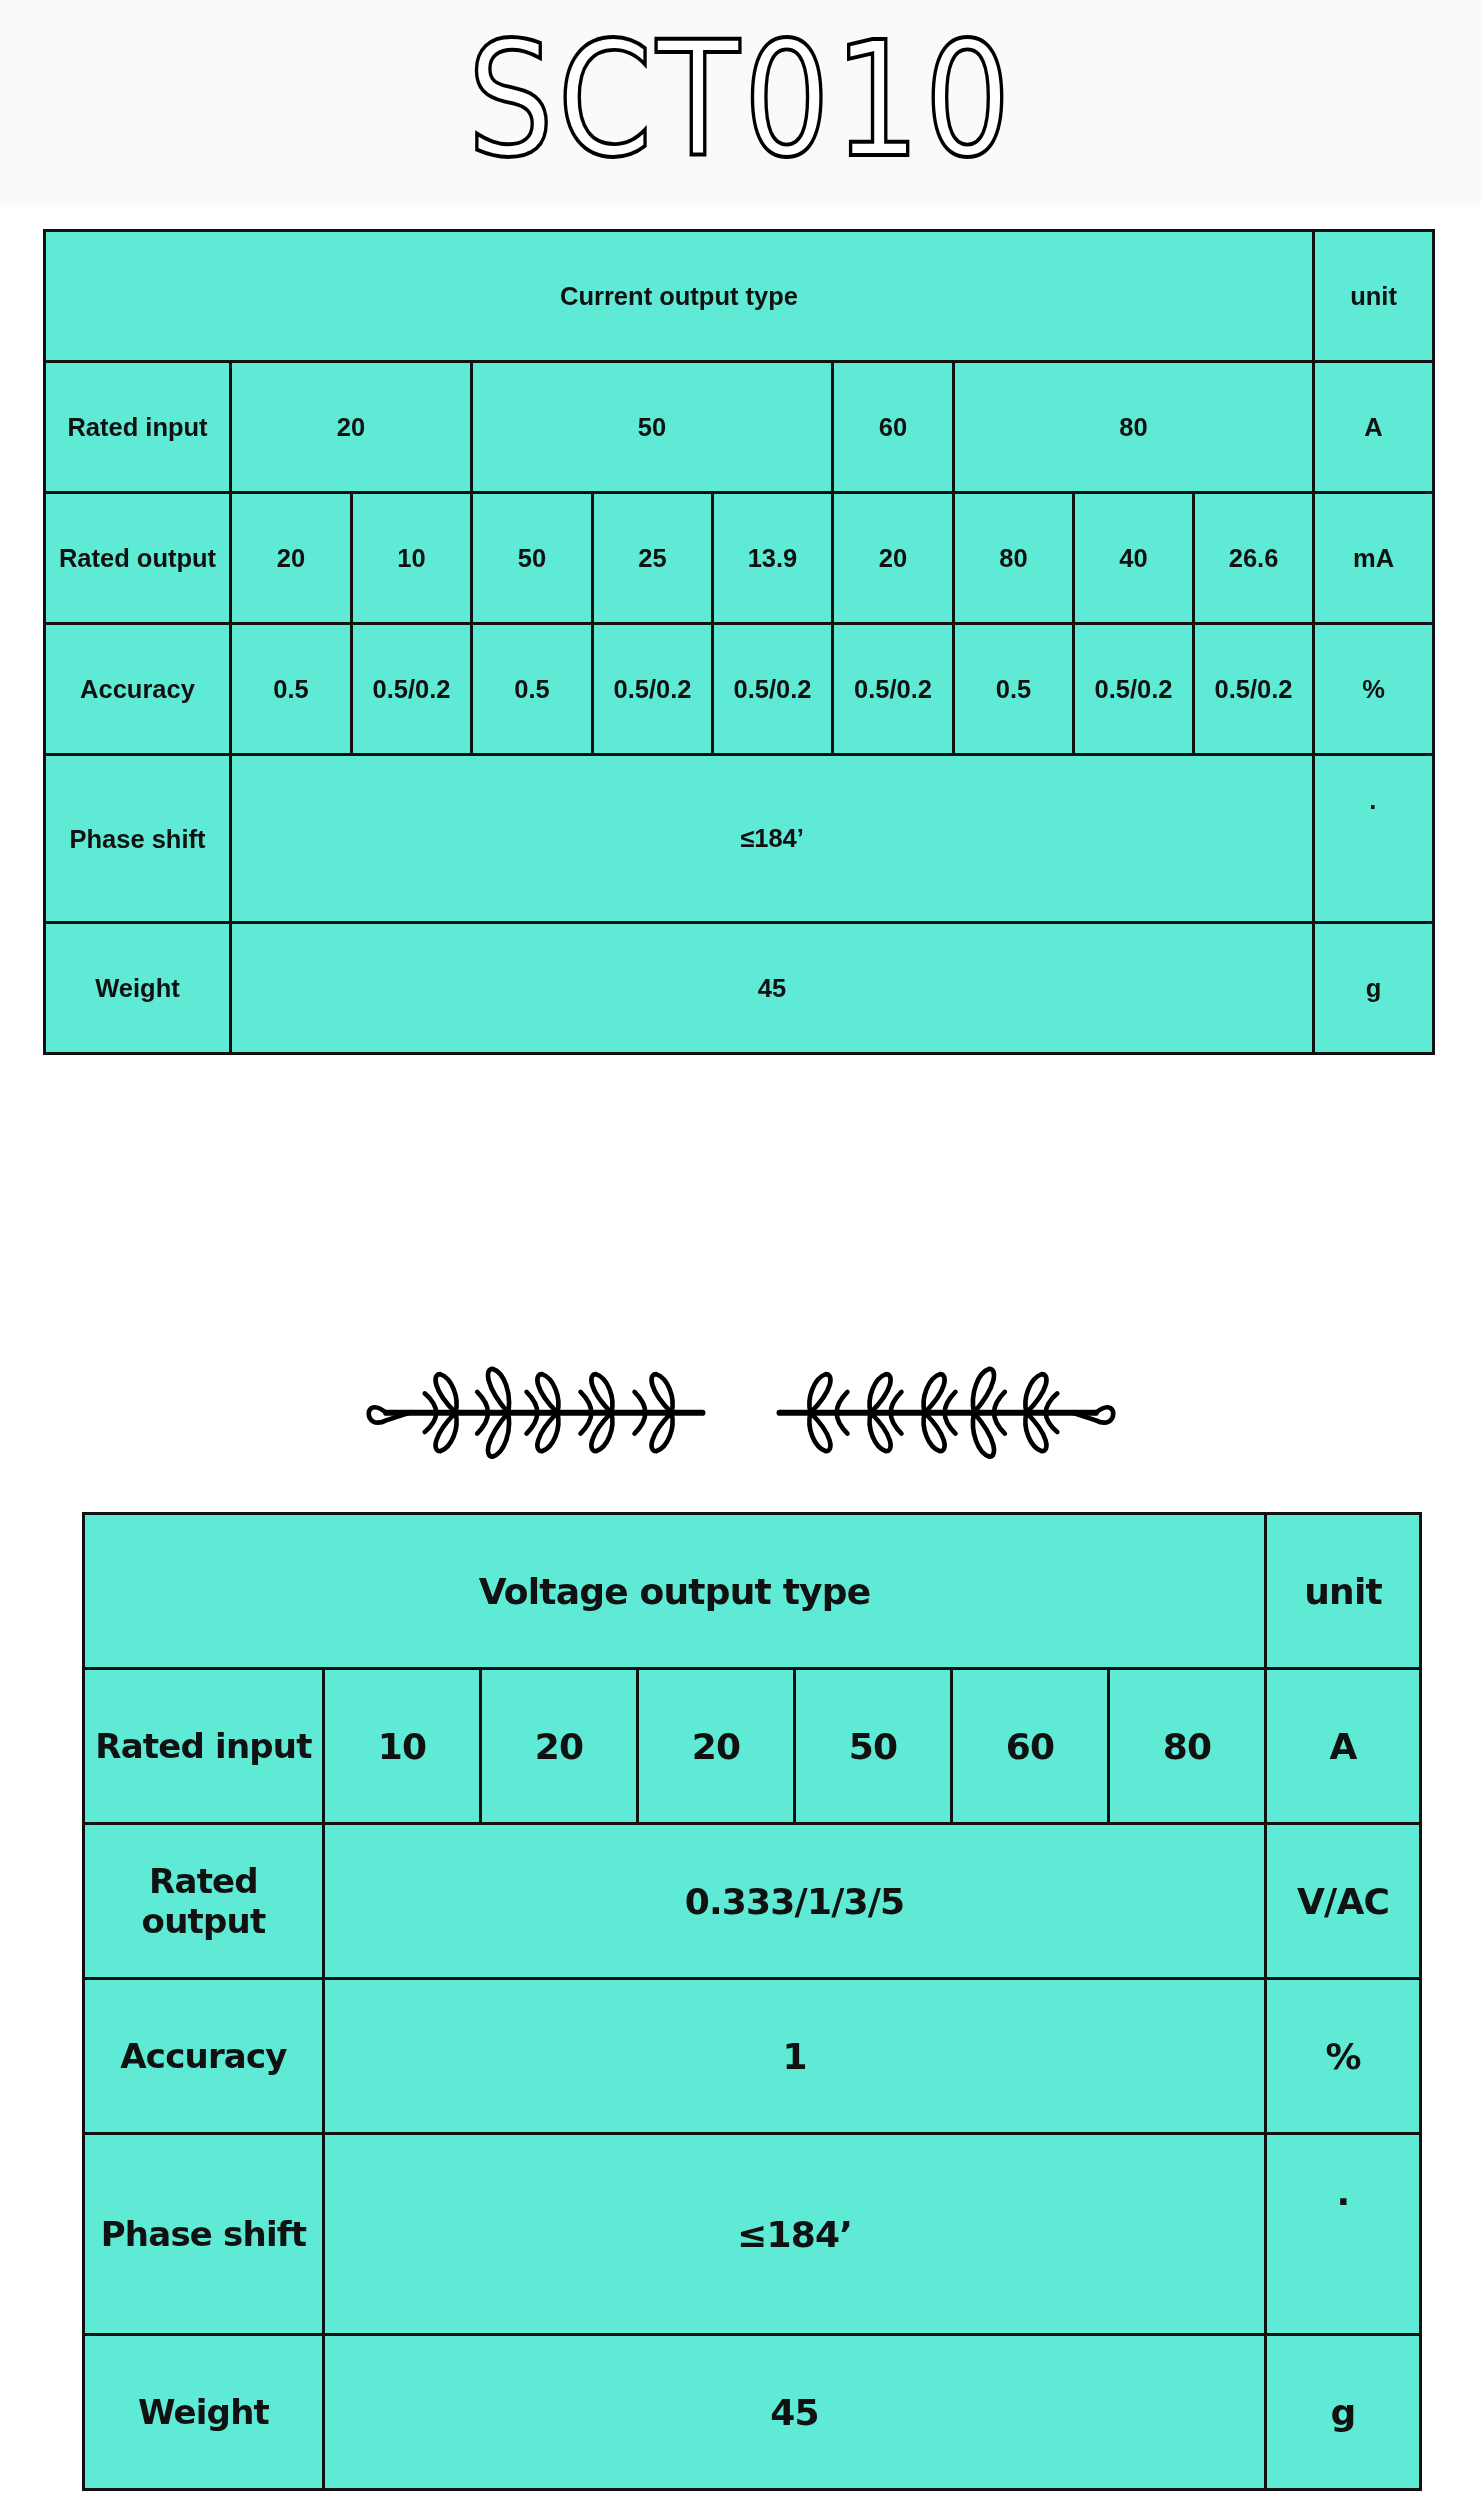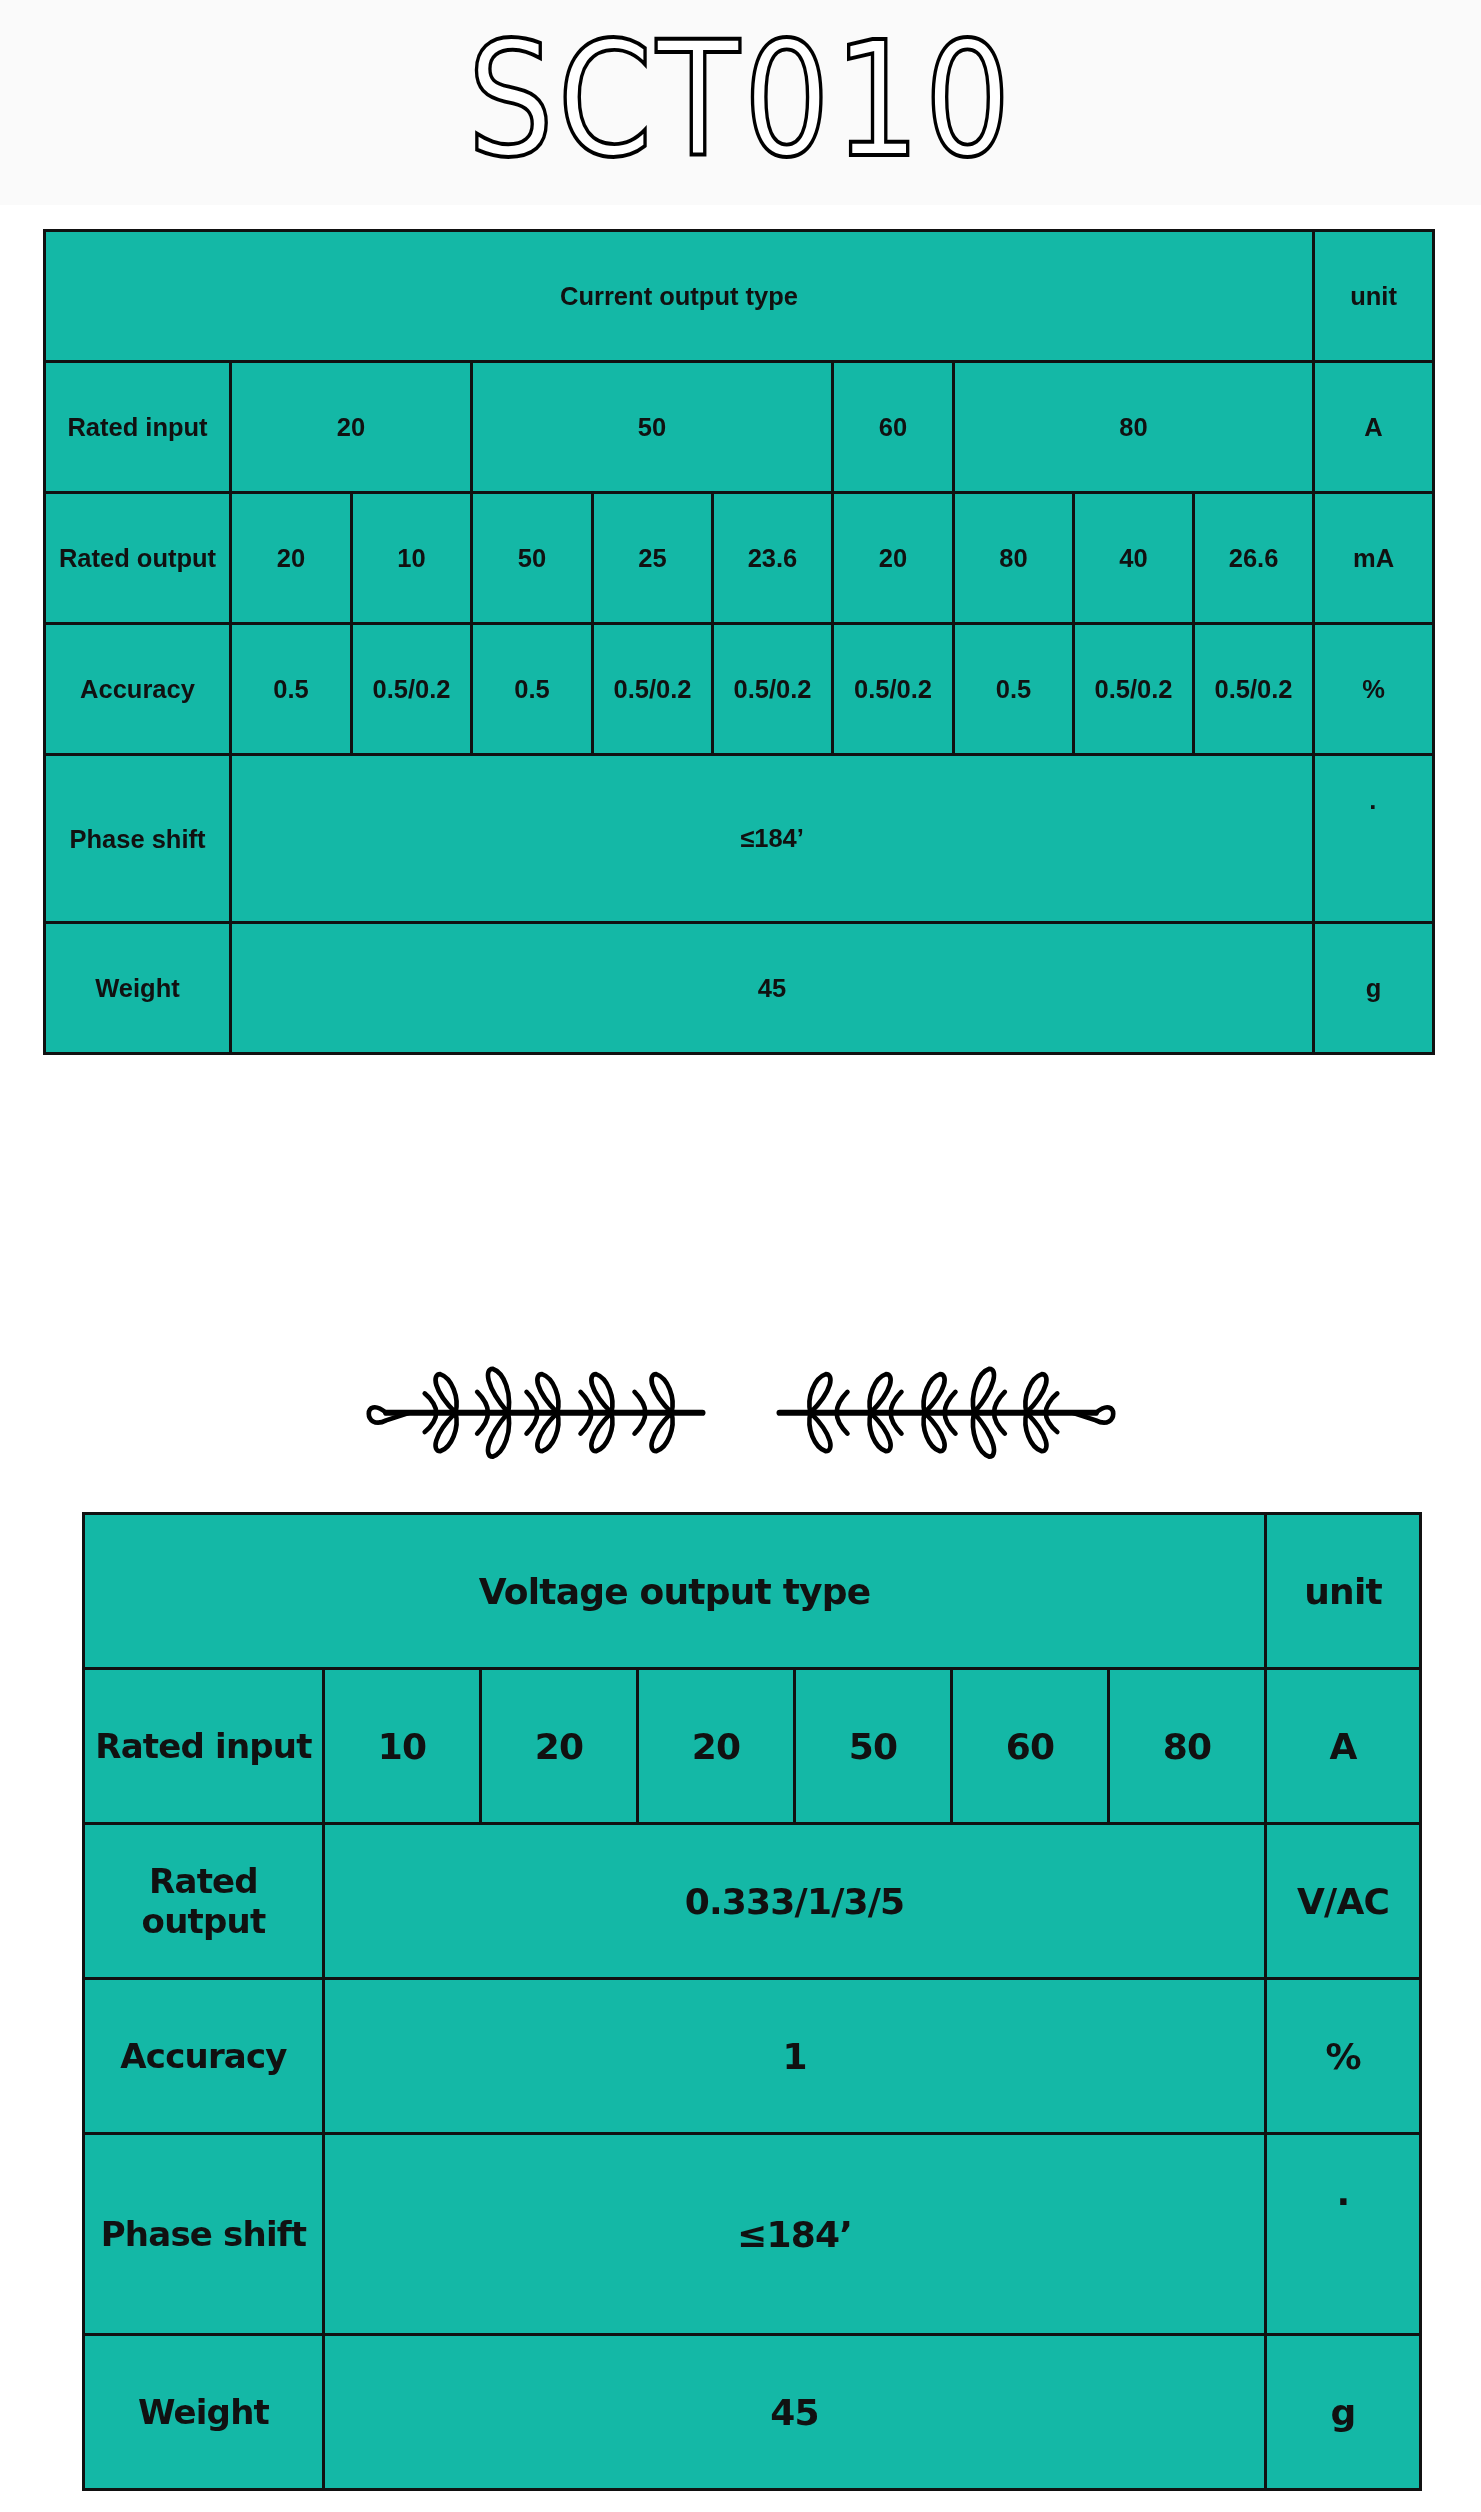--- a/index.html
+++ b/index.html
@@ -16,21 +16,21 @@
   .title {
     position: absolute; left: 0; top: 23px; width: 1482px; text-align: center;
     font-family: "DejaVu Sans", sans-serif;
     font-size: 158px; line-height: 154px; letter-spacing: 4.6px;
     color: #ffffff;
     -webkit-text-stroke: 3.9px #000;
     transform: scaleX(0.86);
   }
   table.spec {
     position: absolute; border-collapse: collapse; table-layout: fixed;
-    background: #14b8a6;
+    background: #5eead4;
   }
   table.spec td {
     border: 3.1px solid #111; text-align: center; vertical-align: middle;
     font-weight: bold; padding: 0; overflow: hidden;
   }
   
   #t1 { left: 43px; top: 229px; width: 1392px; }
   #t1 td { height: 128px; font-size: 25.5px; font-family: "Liberation Sans", sans-serif; }
   #t1 td.lbl { font-size: 25.5px; line-height: 32px; }
   
@@ -73,21 +73,21 @@
     <td colspan="1" style="border-left-width:1.5px;border-right-width:1.5px">60</td>
     <td colspan="3">80</td>
     <td>A</td>
   </tr>
   <tr>
     <td class="lbl">Rated output</td>
     <td>20</td>
     <td>10</td>
     <td>50</td>
     <td>25</td>
-    <td>23.6</td>
+    <td>13.9</td>
     <td>20</td>
     <td>80</td>
     <td>40</td>
     <td>26.6</td>
     <td>mA</td>
   </tr>
   <tr>
     <td class="lbl">Accuracy</td>
     <td>0.5</td>
     <td>0.5/0.2</td>

